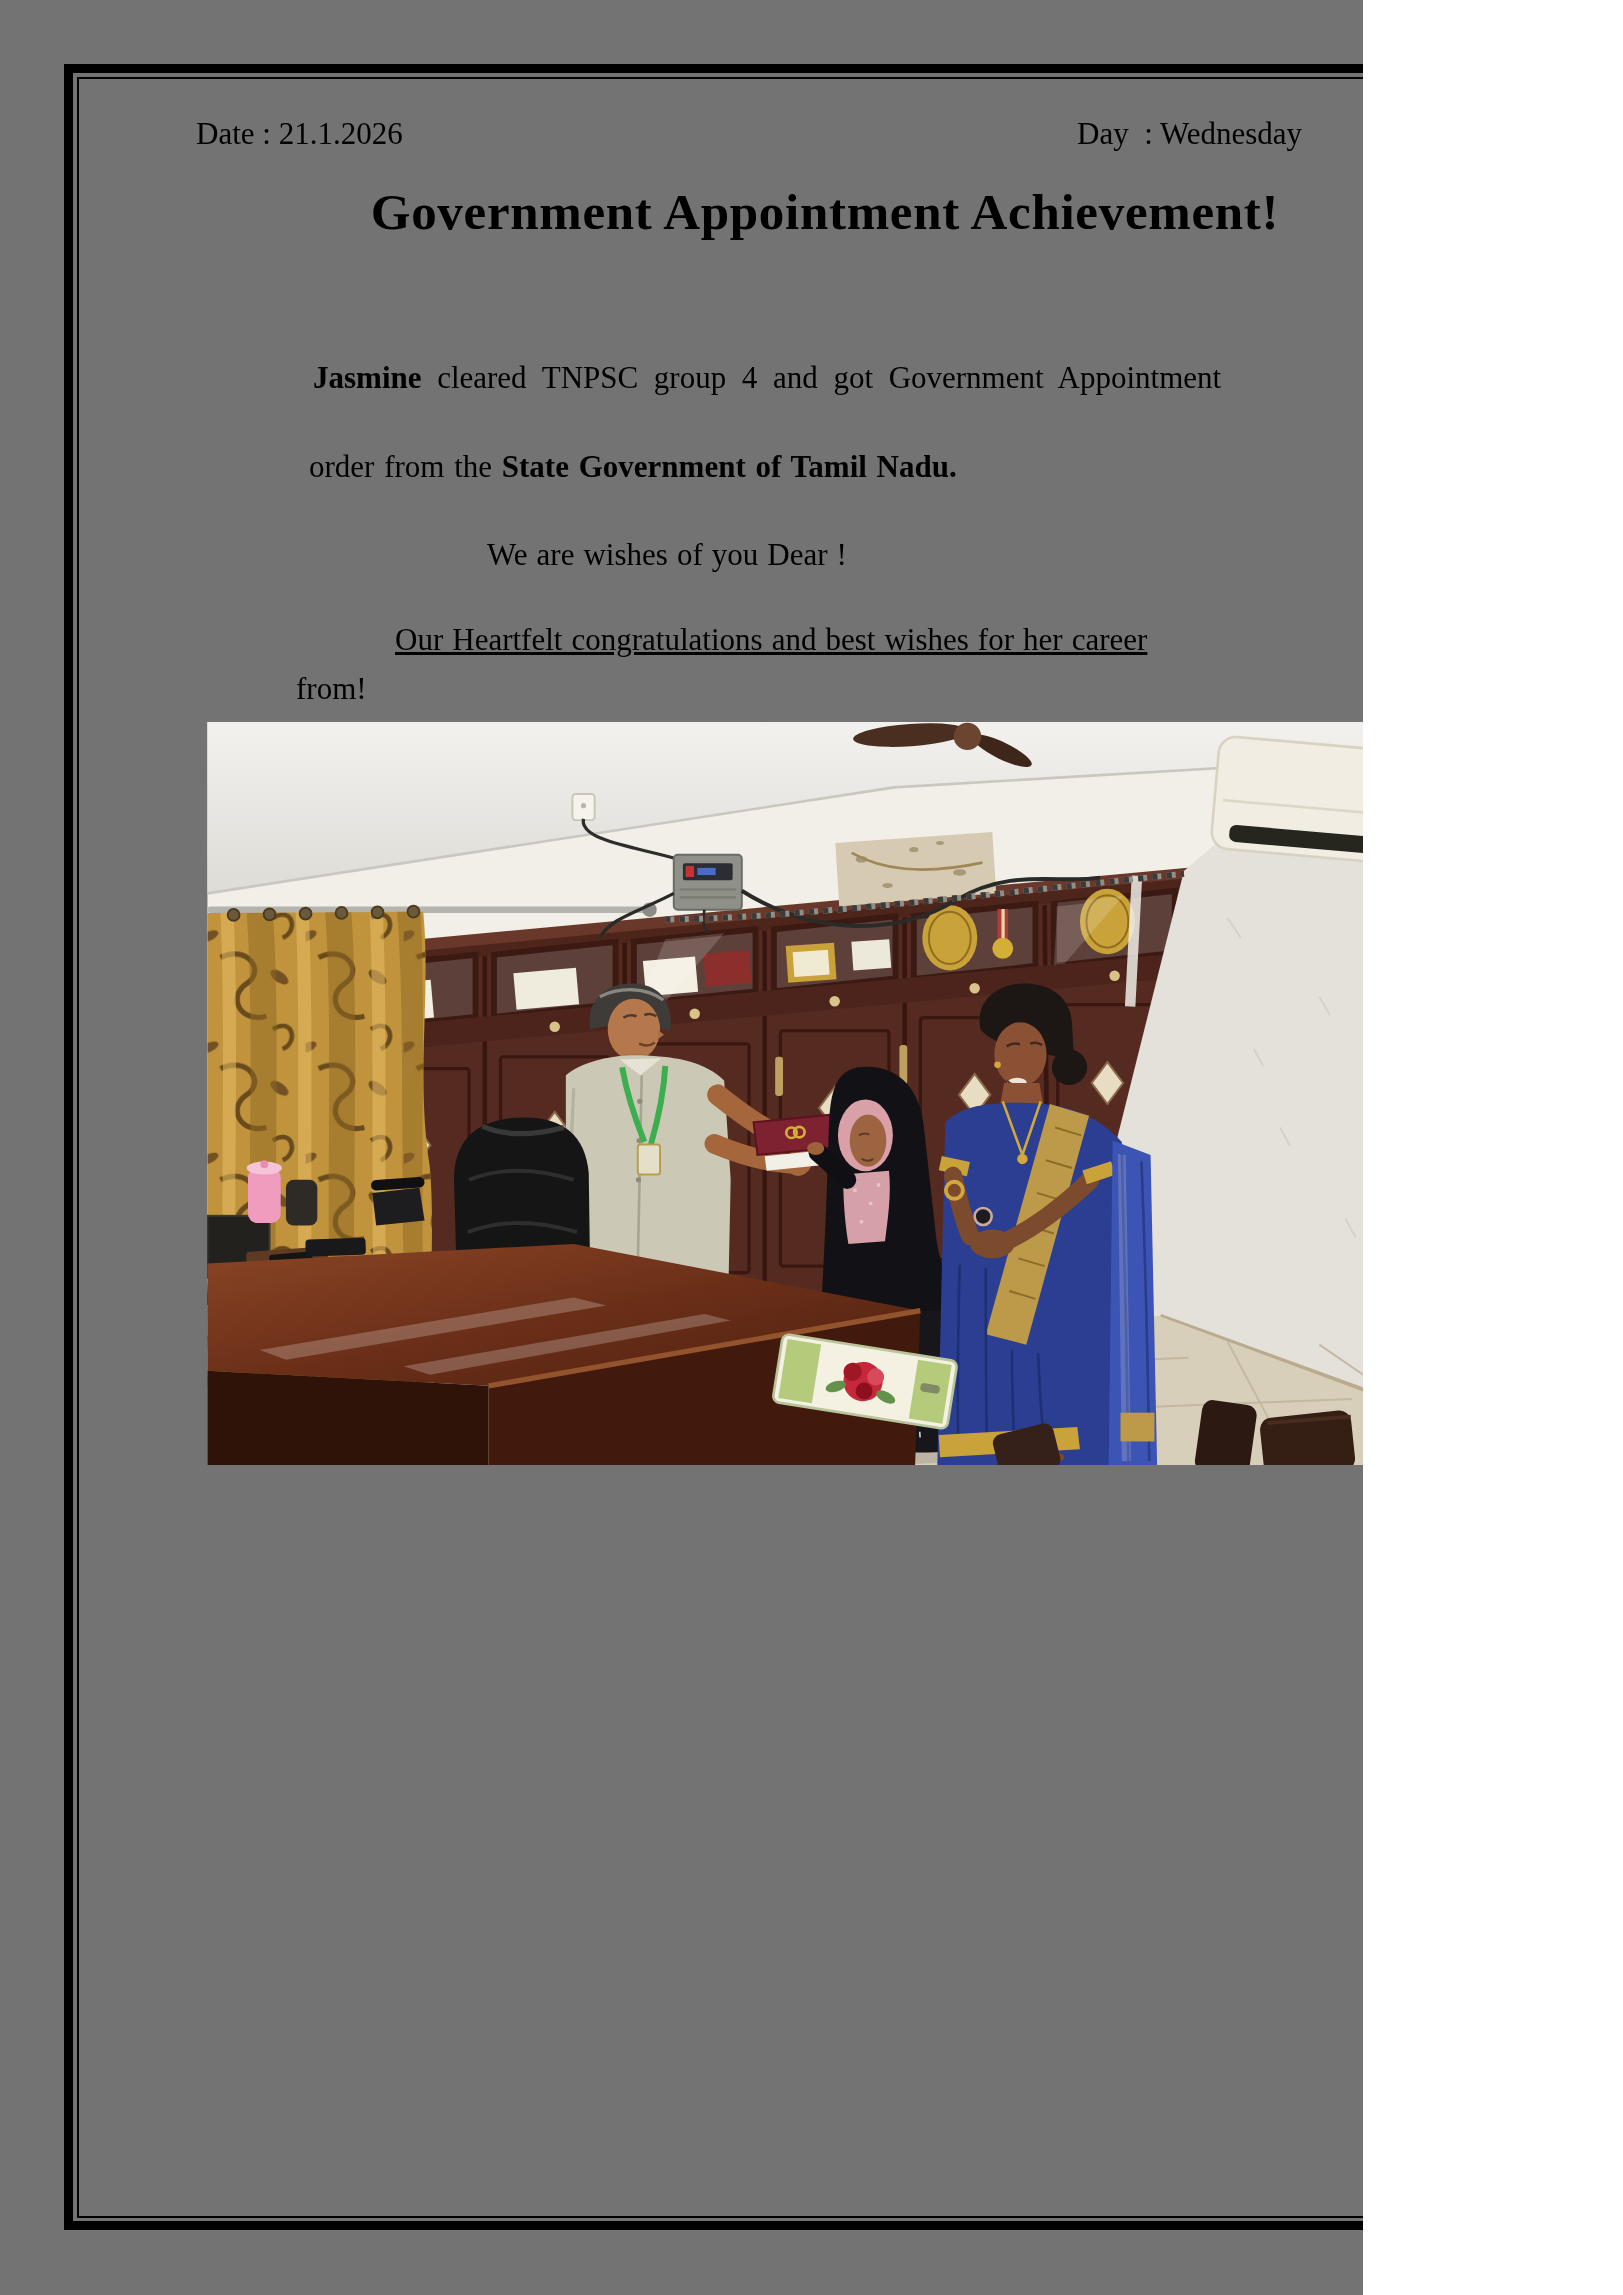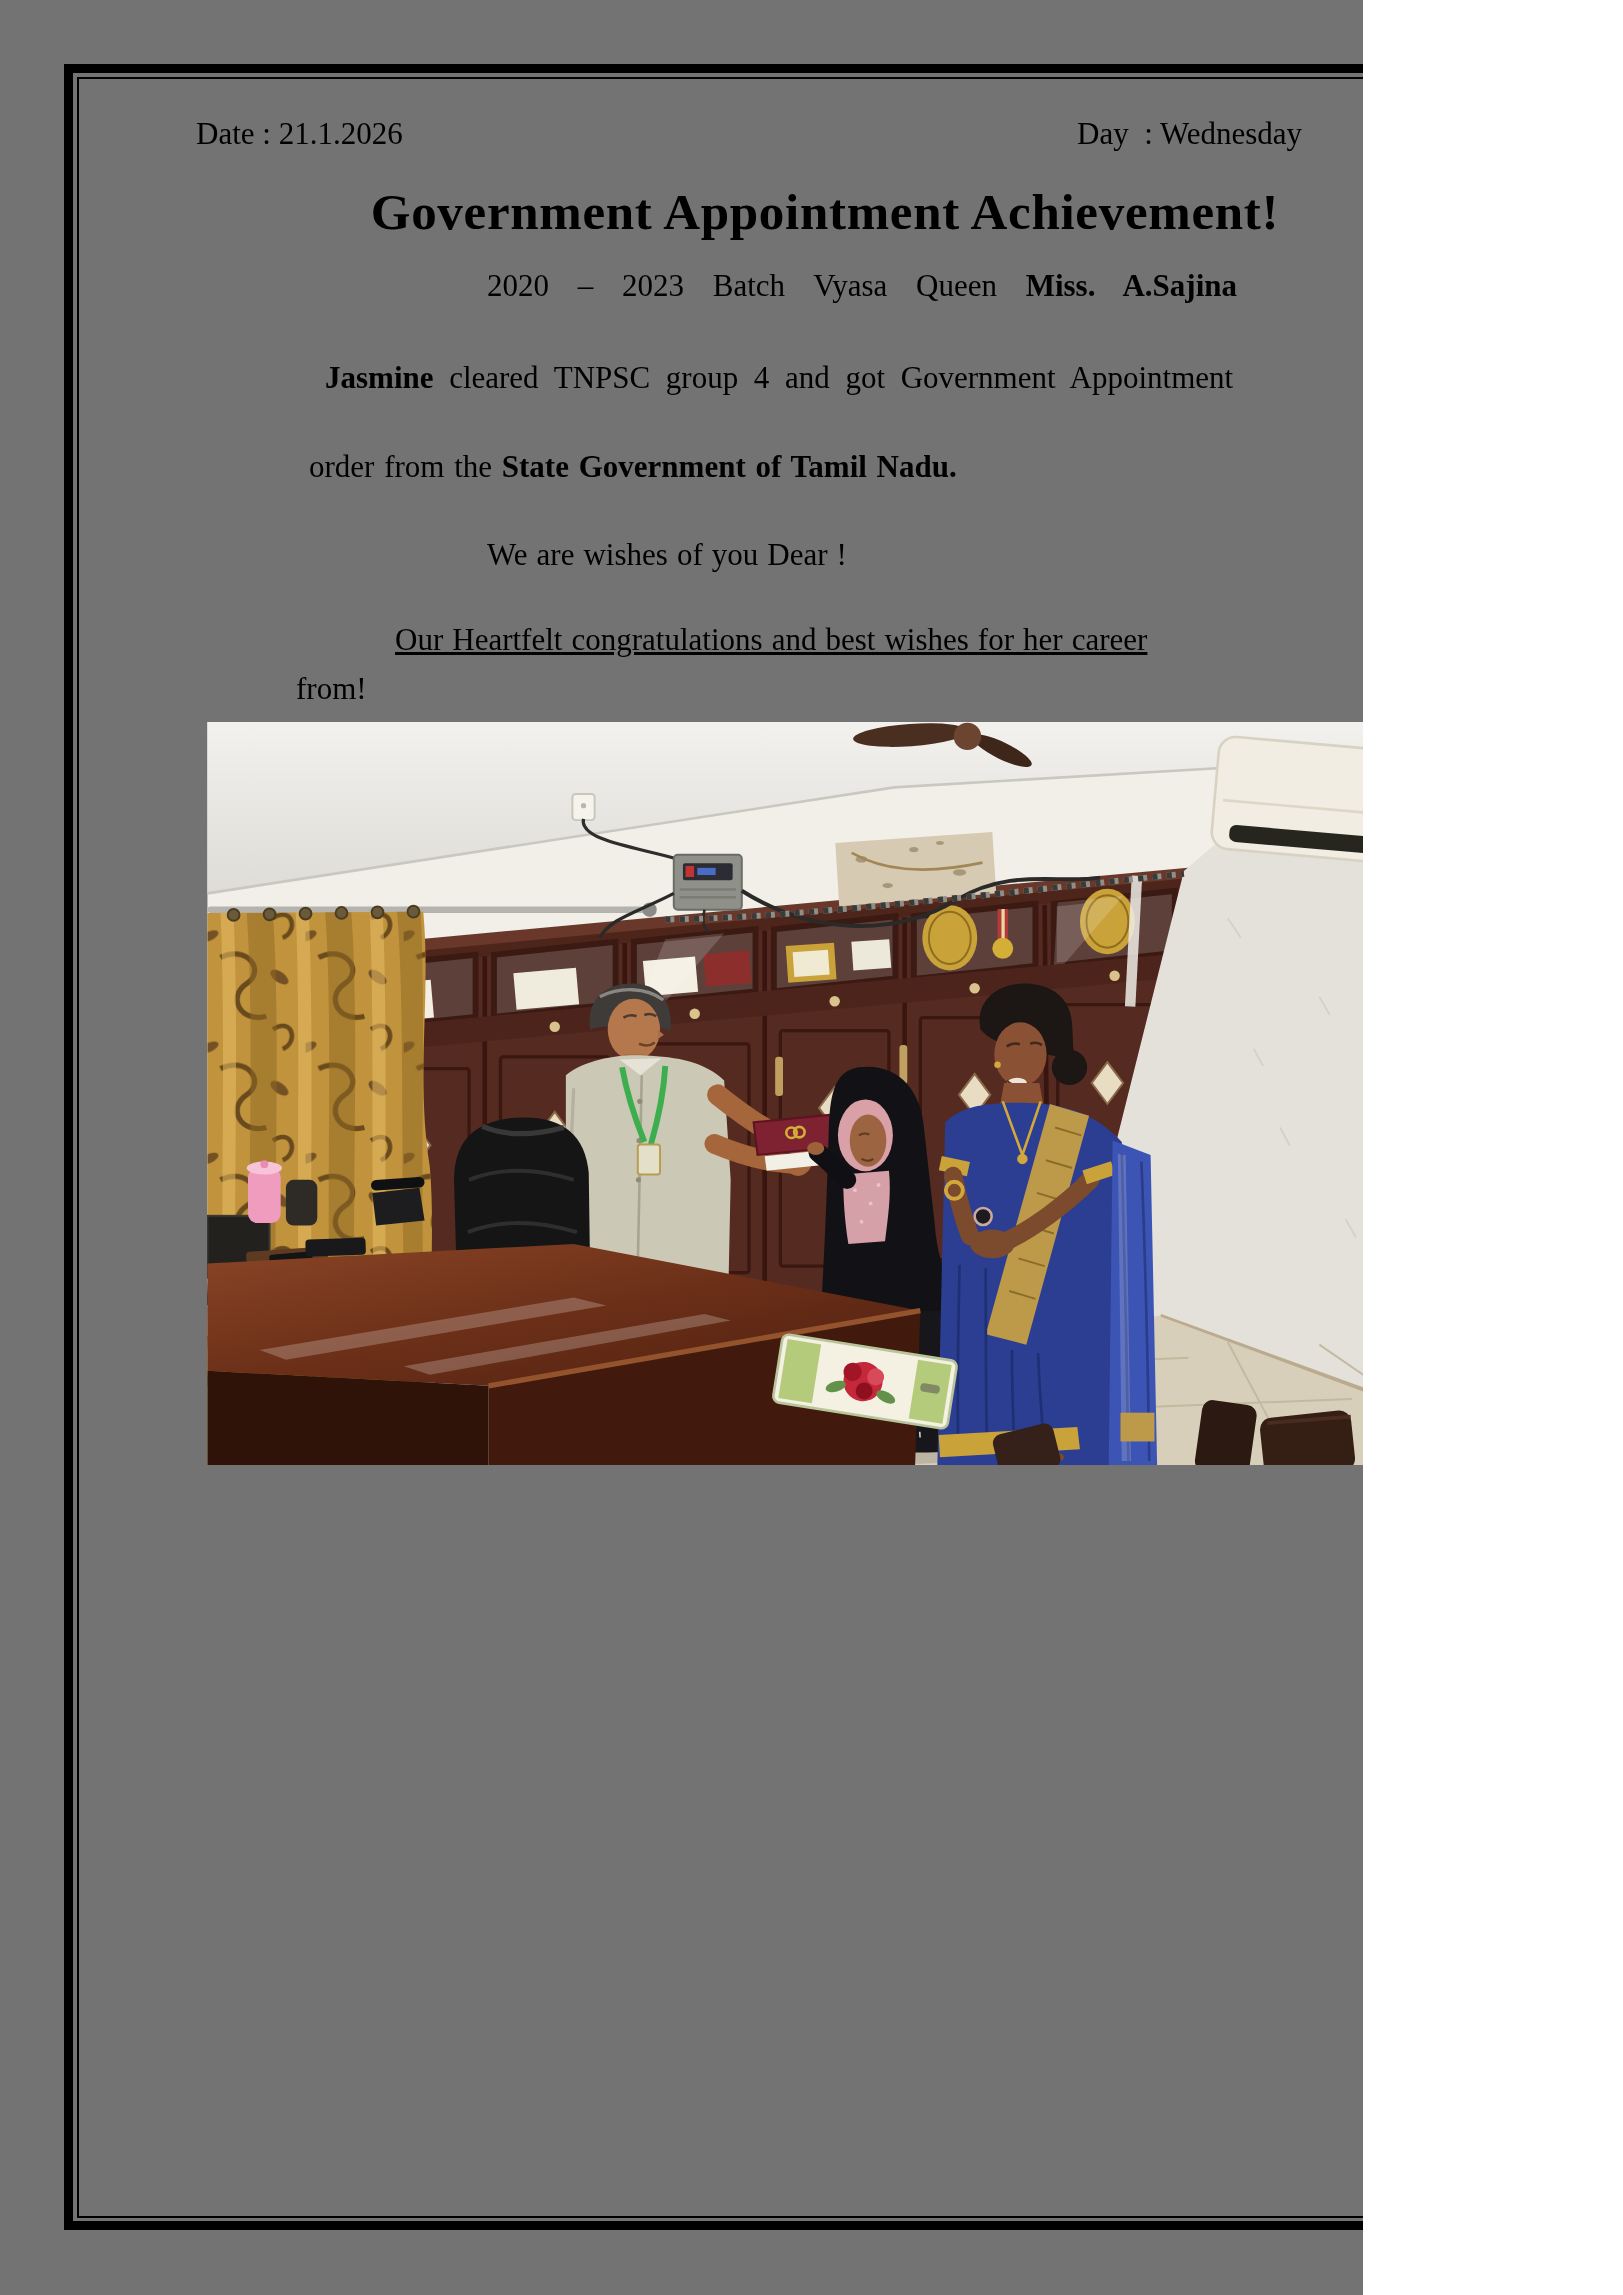--- a/index.html
+++ b/index.html
@@ -8,41 +8,40 @@
   .b-outer{position:absolute;left:64px;top:64px;width:1495px;height:2166px;
            border:9.2px solid #000;box-sizing:border-box;}
   .b-inner{position:absolute;left:77px;top:77px;width:1470px;height:2141px;
            border:2px solid #000;box-sizing:border-box;}
   .txt{position:absolute;white-space:pre;font-size:31px;line-height:1.25;}
   .date-line{left:196px;top:115px;}
   .day-line{left:1077px;top:115px;text-align:center;}
   .title{left:249px;top:183px;width:1152px;text-align:center;font-weight:bold;
          font-size:51px;letter-spacing:0.7px;white-space:nowrap;position:absolute;}
   .l1{left:487px;top:267px;word-spacing:21px;}
-  .l2{left:325px;top:359px;word-spacing:7.9px;}
+  .l2{left:313px;top:359px;word-spacing:7.9px;}
   .l3{left:309px;top:448px;word-spacing:2px;}
   .l4{left:487px;top:536px;word-spacing:1.3px;}
   .l5{left:395px;top:621px;word-spacing:1.3px;text-decoration:underline;}
   .l6{left:296px;top:670px;}
   .photo{position:absolute;left:207px;top:722px;width:1273px;height:743px;overflow:hidden;}
   .photo svg{display:block;}
 </style>
 </head>
 <body>
 
 <div class="page">
   <div class="b-outer"></div>
   <div class="b-inner"></div>
 
   <div class="txt date-line">Date : 21.1.2026</div>
   <div class="txt day-line">Day  : Wednesday</div>
 
   <div class="title">Government Appointment Achievement!</div>
 
-  <div class="txt l1"><span>2020 – 2023 Batch Vyasa Queen </span><b>Miss. A.Sajina</b></div>
   <div class="txt l2"><b>Jasmine</b><span> cleared TNPSC group 4 and got Government Appointment</span></div>
   <div class="txt l3"><span>order from the </span><b>State Government of Tamil Nadu.</b></div>
   <div class="txt l4">We are wishes of you Dear !</div>
   <div class="txt l5">Our Heartfelt congratulations and best wishes for her career</div>
   <div class="txt l6">from!</div>
 
   <div class="photo" role="img" aria-label="Office ceremony photograph: an official in a pale sage shirt with a green lanyard hands a maroon appointment folder to a young woman in a pink hijab and black abaya, while a smiling woman in a navy-blue saree with gold border looks on; behind them are dark wooden award cabinets with certificates and gold plaques, gold floral curtains, an executive desk with a black leather chair, a wall air-conditioner and a ceiling fan over a beige tiled floor.">
     <svg width="1273" height="743" viewBox="0 0 1945 1136" xmlns="http://www.w3.org/2000/svg">
       <defs>
         <linearGradient id="deskg" x1="0" y1="0" x2="1" y2="1">

